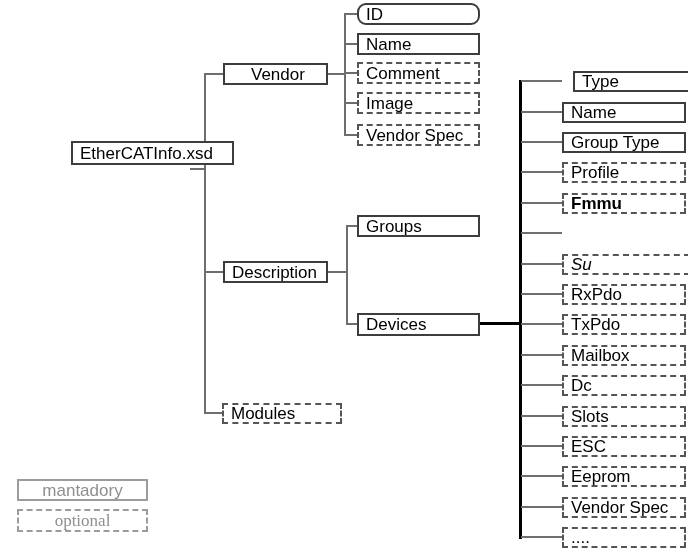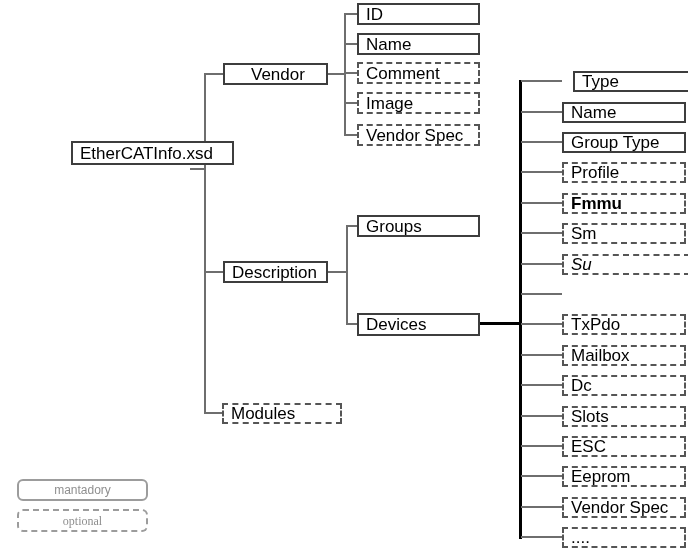--- a/index.html
+++ b/index.html
@@ -12,22 +12,22 @@
     font-size:17px;color:#000;padding-left:7px;
     display:flex;align-items:center;white-space:nowrap;overflow:hidden;
     line-height:1;
   }
   .solid{border:2px solid #3d3d3d;}
   .dashed{border:2px dashed #555;}
   .line{position:absolute;background:#6e6e6e;}
   .tline{position:absolute;background:#000;}
   .legend-box{
     position:absolute;box-sizing:border-box;background:#fff;
-    font-size:12px;color:#8f8f8f;display:flex;align-items:center;justify-content:center;
-    white-space:nowrap;line-height:1;border-radius:6px;
+    font-size:17px;color:#8f8f8f;display:flex;align-items:center;justify-content:center;
+    white-space:nowrap;line-height:1;
   }
   .legend-solid{border:2px solid #9c9c9c;}
   .legend-dashed{border:2px dashed #9c9c9c;font-family:Liberation Serif, serif;}
 </style>
 </head>
 <body>
 
 <div id="canvas">
     <div class="line" style="left: 190px; top: 168px; width: 16px; height: 2px;"></div>
     <div class="line" style="left: 204px; top: 73px; width: 2px; height: 341px;"></div>
@@ -60,34 +60,34 @@
     <div class="line" style="left: 521px; top: 384px; width: 41px; height: 2px;"></div>
     <div class="line" style="left: 521px; top: 415px; width: 41px; height: 2px;"></div>
     <div class="line" style="left: 521px; top: 445px; width: 41px; height: 2px;"></div>
     <div class="line" style="left: 521px; top: 475px; width: 41px; height: 2px;"></div>
     <div class="line" style="left: 521px; top: 506px; width: 41px; height: 2px;"></div>
     <div class="line" style="left: 521px; top: 536px; width: 41px; height: 2px;"></div>
     <div class="node solid" style="left: 27px; top: 141px; width: 163px; height: 24px; margin-left: 44px;">EtherCATInfo.xsd</div>
     <div class="node solid" style="left: 223px; top: 63px; width: 105px; height: 22px; padding-left: 26px;">Vendor</div>
     <div class="node solid" style="left: 223px; top: 261px; width: 105px; height: 22px;">Description</div>
     <div class="node dashed" style="left: 222px; top: 403px; width: 120px; height: 21px;">Modules</div>
-    <div class="node solid" style="left: 357px; top: 3px; width: 123px; height: 22px;">ID</div>
+    <div class="node solid" style="left: 357px; top: 3px; width: 123px; height: 22px; border-radius: 9px;">ID</div>
     <div class="node solid" style="left: 357px; top: 33px; width: 123px; height: 22px;">Name</div>
     <div class="node dashed" style="left: 357px; top: 62px; width: 123px; height: 22px;">Comment</div>
     <div class="node dashed" style="left: 357px; top: 92px; width: 123px; height: 22px;">Image</div>
     <div class="node dashed" style="left: 357px; top: 124px; width: 123px; height: 22px;">Vendor Spec</div>
     <div class="node solid" style="left: 357px; top: 215px; width: 123px; height: 22px;">Groups</div>
     <div class="node solid" style="left: 357px; top: 313px; width: 123px; height: 23px;">Devices</div>
     <div class="node solid" style="left: 562px; top: 71px; width: 124px; height: 21px; margin-left: 11px;">Type</div>
     <div class="node solid" style="left: 562px; top: 102px; width: 124px; height: 21px;">Name</div>
     <div class="node solid" style="left: 562px; top: 132px; width: 124px; height: 21px;">Group Type</div>
     <div class="node dashed" style="left: 562px; top: 162px; width: 124px; height: 21px;">Profile</div>
     <div class="node dashed" style="left: 562px; top: 193px; width: 124px; height: 21px; font-weight: bold;">Fmmu</div>
-    <div class="node dashed" style="left: 562px; top: 223px; width: 124px; height: 21px;">Sm</div>
     <div class="node dashed" style="left: 562px; top: 254px; width: 128px; height: 21px; font-style: italic;">Su</div>
+    <div class="node dashed" style="left: 562px; top: 284px; width: 124px; height: 21px;">RxPdo</div>
     <div class="node dashed" style="left: 562px; top: 314px; width: 124px; height: 21px;">TxPdo</div>
     <div class="node dashed" style="left: 562px; top: 345px; width: 124px; height: 21px;">Mailbox</div>
     <div class="node dashed" style="left: 562px; top: 375px; width: 124px; height: 21px;">Dc</div>
     <div class="node dashed" style="left: 562px; top: 406px; width: 124px; height: 21px;">Slots</div>
     <div class="node dashed" style="left: 562px; top: 436px; width: 124px; height: 21px;">ESC</div>
     <div class="node dashed" style="left: 562px; top: 466px; width: 124px; height: 21px;">Eeprom</div>
     <div class="node dashed" style="left: 562px; top: 497px; width: 124px; height: 21px;">Vendor Spec</div>
     <div class="node dashed" style="left: 562px; top: 527px; width: 124px; height: 21px;">....</div>
     <div class="legend-box legend-solid" style="left: 17px; top: 479px; width: 131px; height: 22px;">mantadory</div>
     <div class="legend-box legend-dashed" style="left: 17px; top: 509px; width: 131px; height: 23px;">optional</div>

